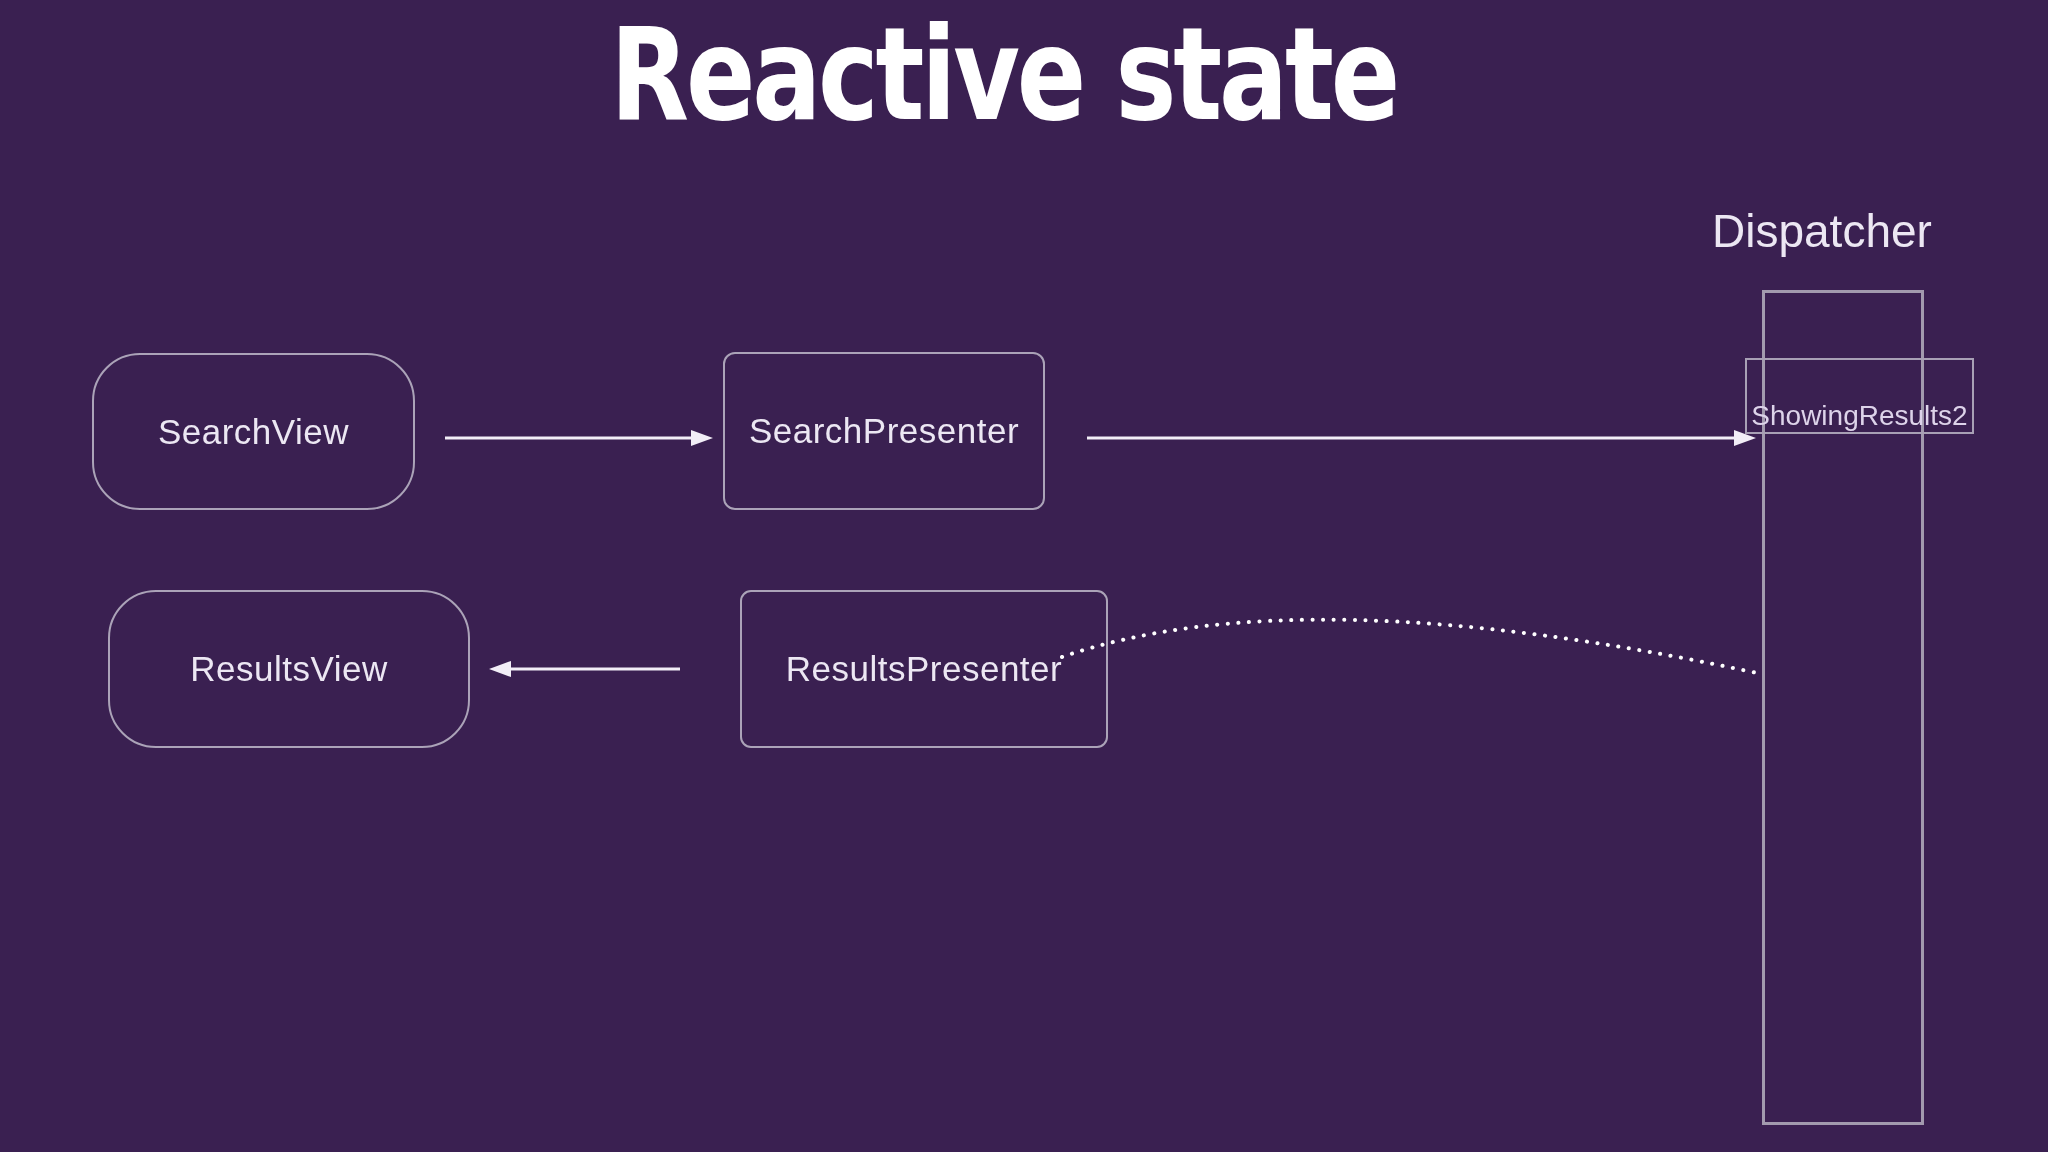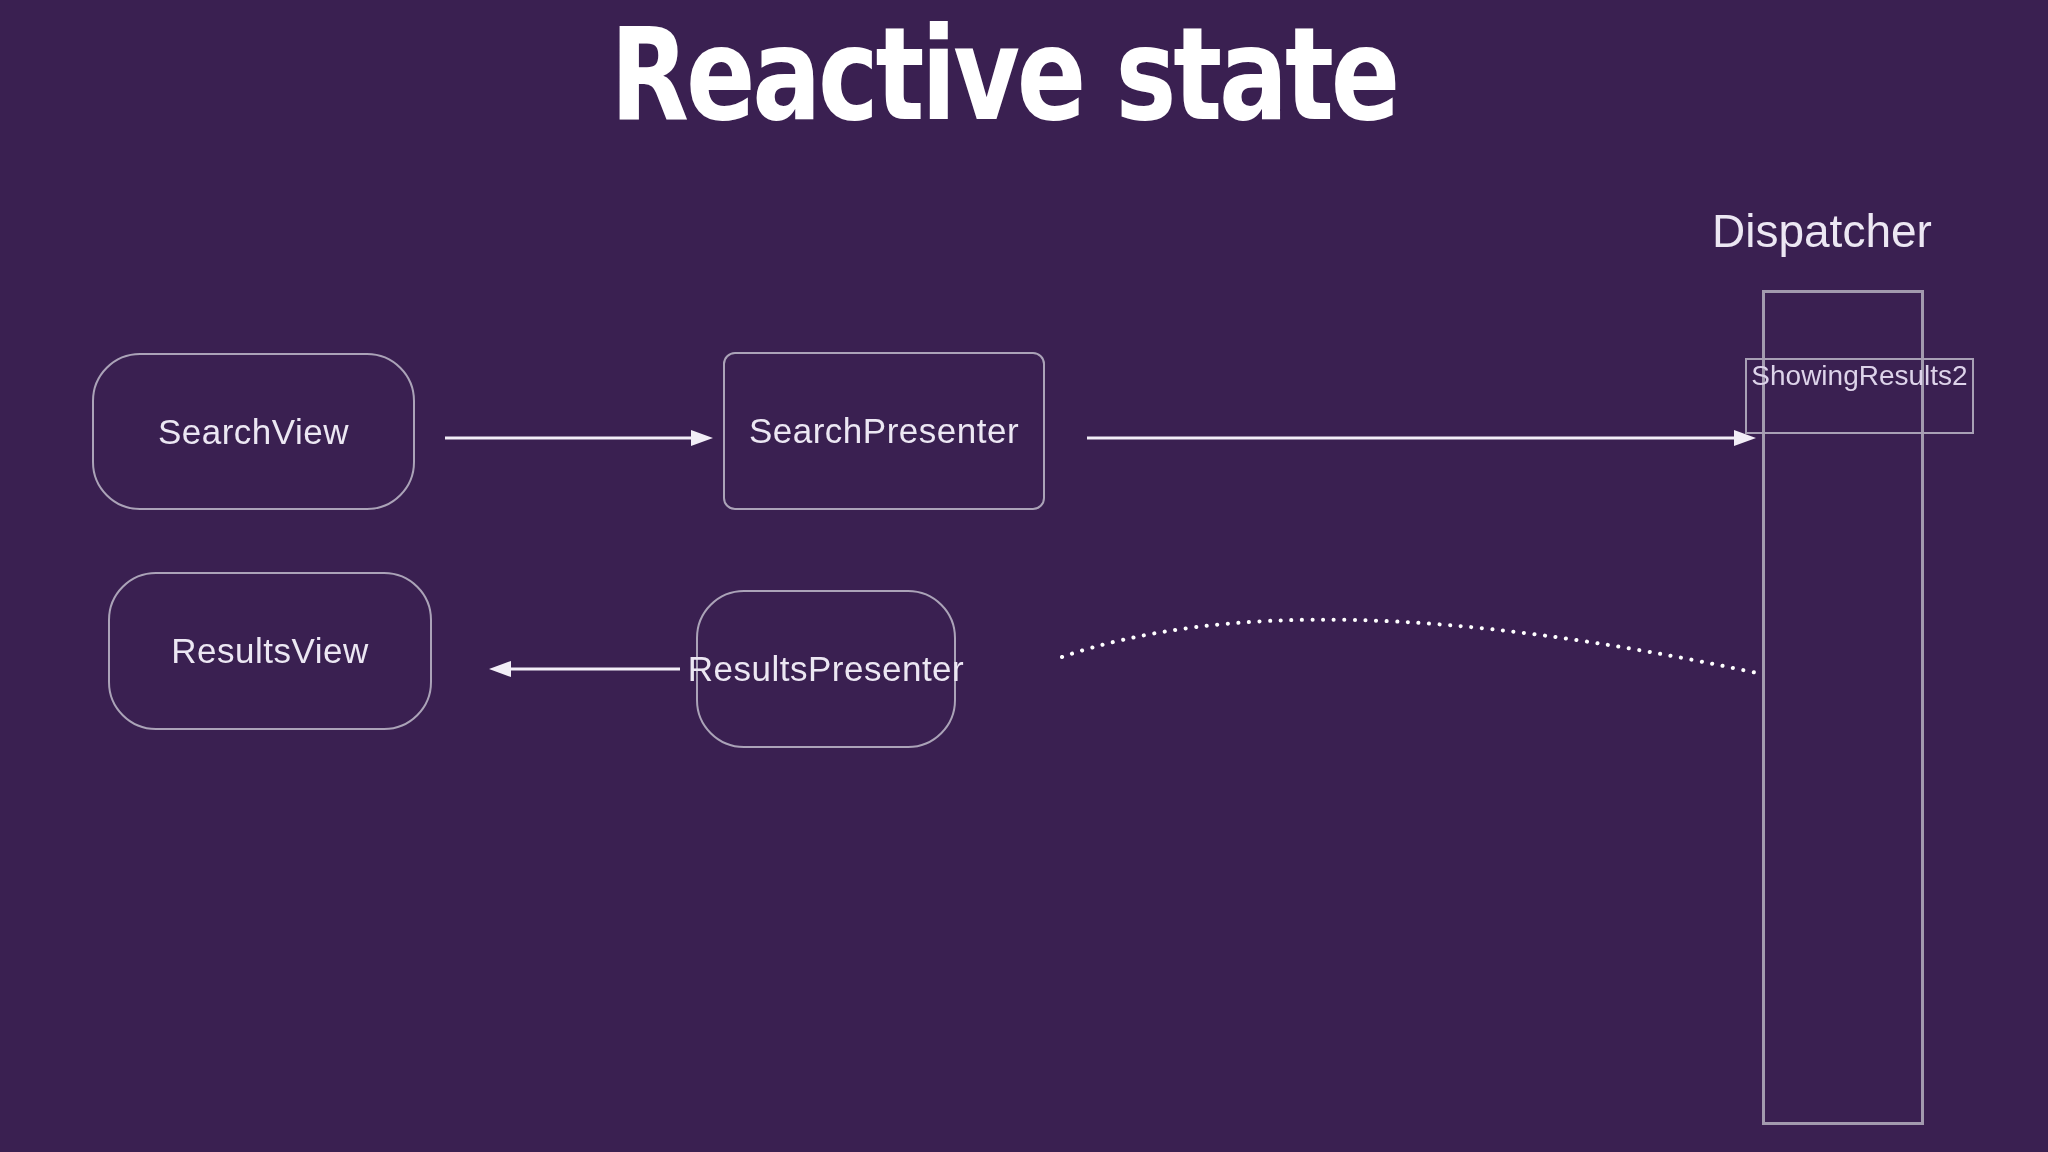--- a/index.html
+++ b/index.html
@@ -42,40 +42,40 @@
     border:2px solid var(--c-border);
     border-radius:48px;
     display:flex;align-items:center;justify-content:center;
     color:var(--c-text);
     font-size:35px;
     font-weight:300;
     letter-spacing:0.5px;
   }
   #node-search-view      {left:92px;  top:353px; width:323px; height:157px;}
   #node-search-presenter {left:723px; top:352px; width:322px; height:158px;border-radius:12px;}
-  #node-results-view     {left:108px; top:572px; width:324px; height:158px;}
-  #node-results-presenter{left:696px; top:590px; width:260px; height:158px;}
+  #node-results-view     {left:108px; top:590px; width:362px; height:158px;}
+  #node-results-presenter{left:740px; top:590px; width:368px; height:158px;border-radius:11px;}
 
   .dispatcher-label{
     position:absolute;
     left:1712px; top:204px; width:262px;
     color:var(--c-text);
     font-size:46px;
     font-weight:300;
   }
   .lifeline{
     position:absolute;
     left:1762px; top:290px; width:162px; height:835px;
     border:3px solid #a29aae;
   }
   .state-box{
     position:absolute;
     left:1745px; top:358px; width:229px; height:76px;
     border:2px solid #a8a0b5;
-    display:flex;align-items:flex-start;justify-content:center;
+    display:flex;align-items:flex-end;justify-content:center;
     color:#ddd3ea;
     font-size:28px;
     font-weight:300;
   }
   svg.overlay{
     position:absolute;inset:0;
     width:2048px;height:1152px;
     pointer-events:none;
   }
   svg .shaft{stroke:var(--c-arrow);stroke-width:3.2;}

